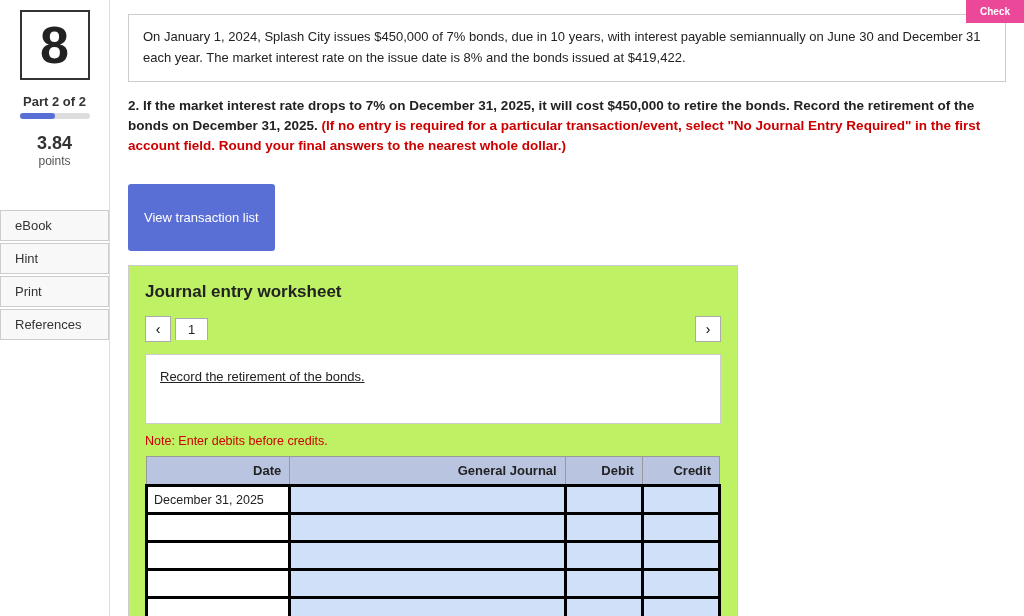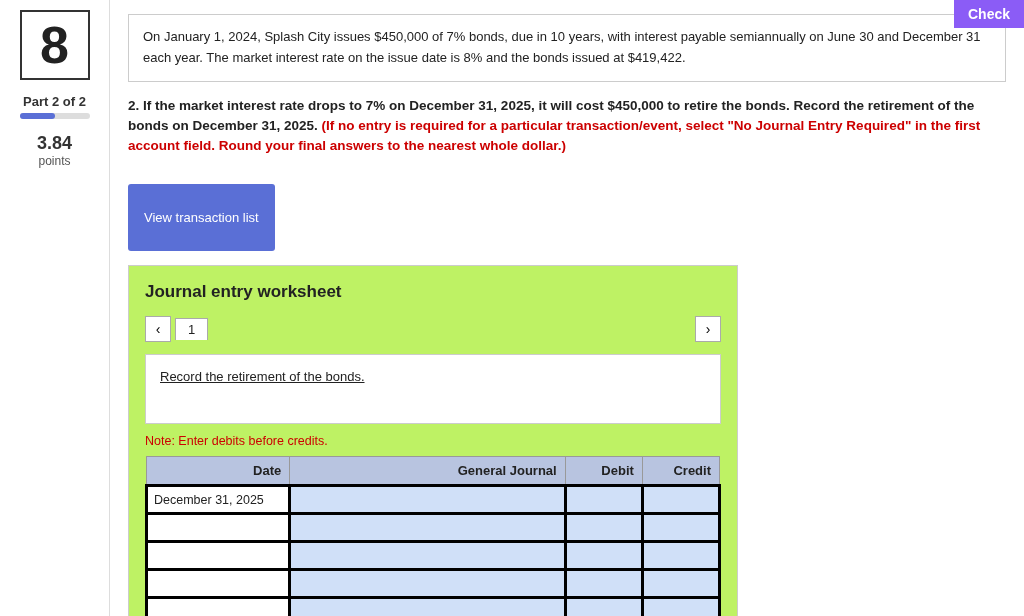--- a/index.html
+++ b/index.html
@@ -254,44 +254,50 @@
       padding: 2px 6px;
       vertical-align: middle;
       font-size: 12.5px;
     }
 
     .journal-table tbody tr td.empty-date {
       background: #fff;
     }
 
     .check-btn {
-      background: #8b5cf6;
+      background: #ec4899;
       color: #fff;
       border: none;
       padding: 6px 14px;
-      font-size: 14px;
+      font-size: 10px;
       font-weight: bold;
       cursor: pointer;
     }
   </style>
 </head>
 <body>
 
 <button class="top-bar check-btn">Check</button>
 
 <div class="sidebar">
   <div class="question-number-box">
     <span>8</span>
   </div>
   <div class="part-label">Part 2 of 2</div>
   <div class="progress-bar-bg">
     <div class="progress-bar-fill"></div>
   </div>
   <div class="points-value">3.84</div>
   <div class="points-label">points</div>
+  <div class="sidebar-nav">
+    <button class="sidebar-nav-item">eBook</button>
+    <button class="sidebar-nav-item">Hint</button>
+    <button class="sidebar-nav-item">Print</button>
+    <button class="sidebar-nav-item">References</button>
+  </div>
 </div>
 
 <div class="main-content">
 
   
   <div style="border: 1px solid #ccc; padding: 12px 14px; margin-bottom: 14px; font-size: 13px; line-height: 1.6;">
     <span>On January 1, 2024, Splash City issues $450,000 of 7% bonds, due in 10 years, with interest payable semiannually on June 30 and December 31 each year. The market interest rate on the issue date is 8% and the bonds issued at $419,422.</span>
   </div>
 
   

